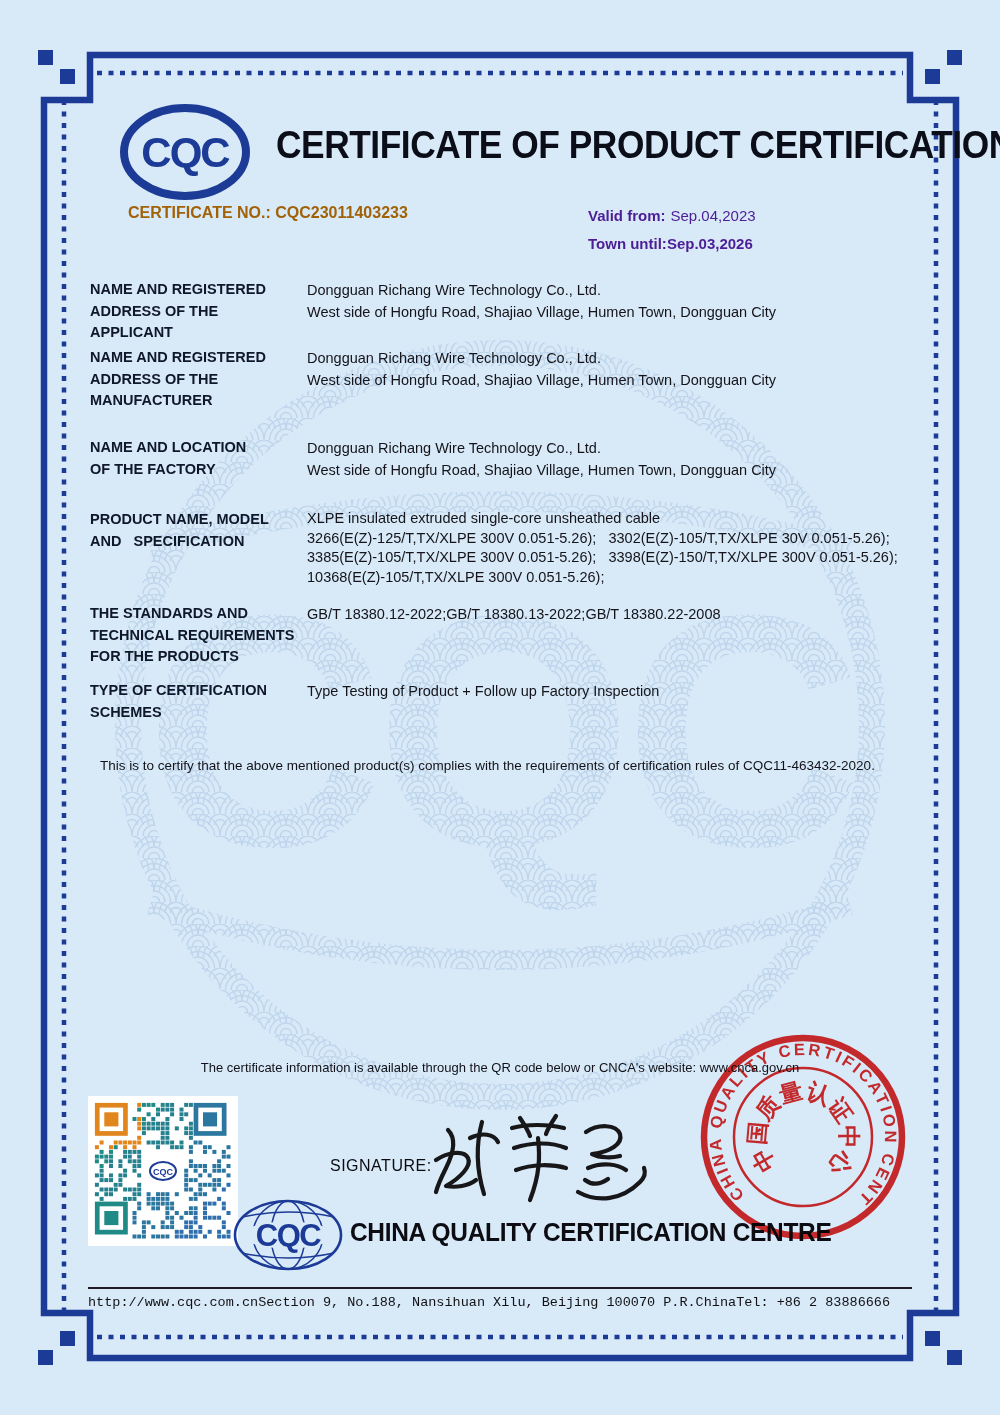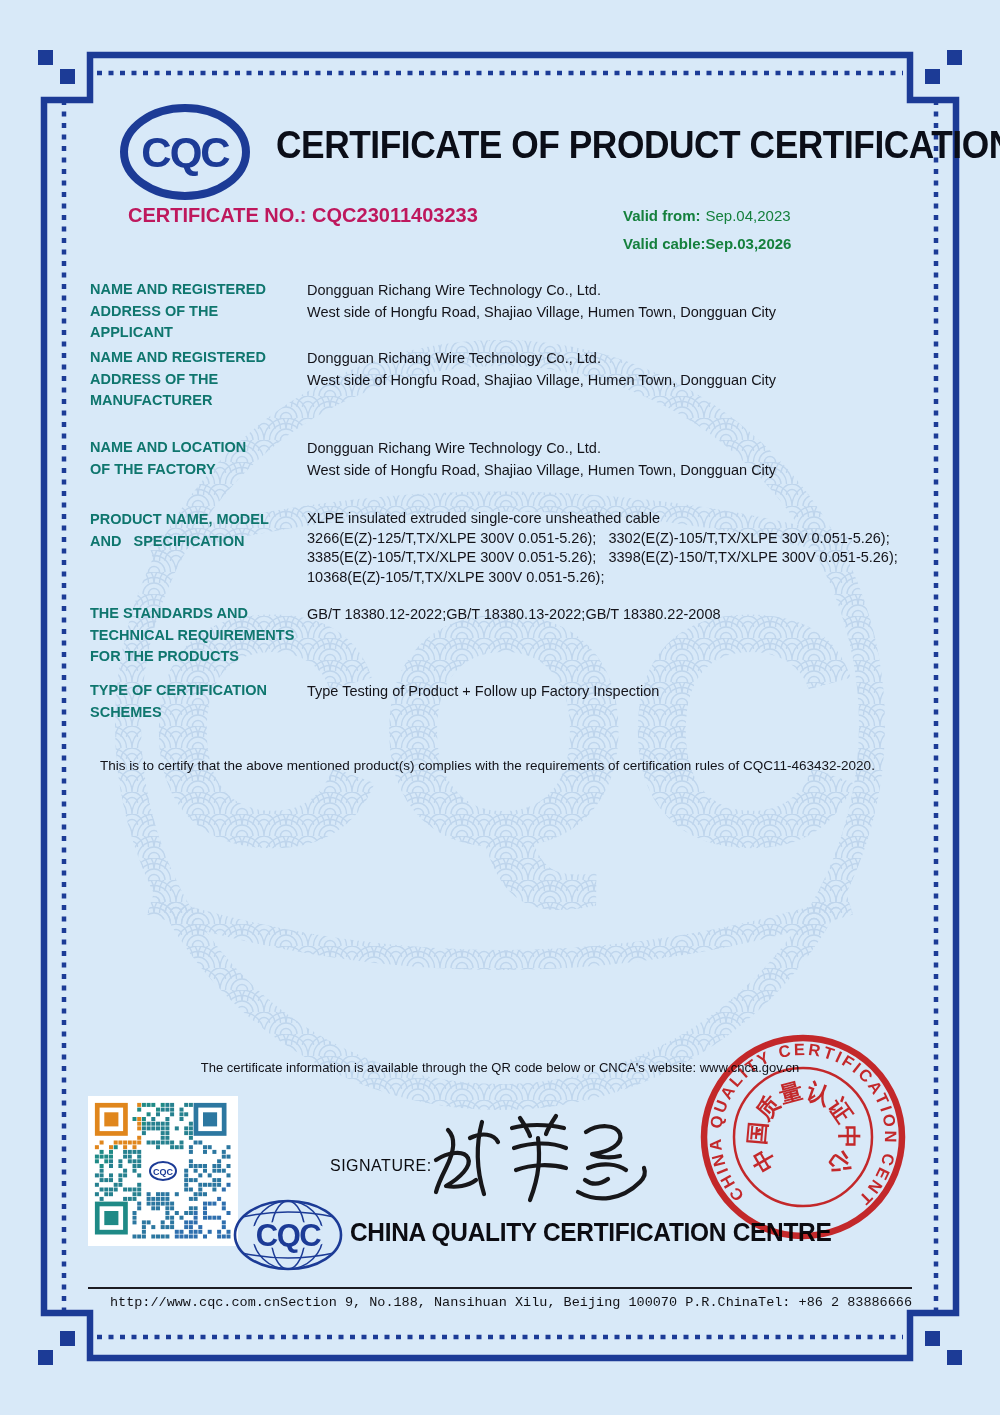--- a/index.html
+++ b/index.html
@@ -12,29 +12,29 @@
   .abs{position:absolute}
   .layer{position:absolute;left:0;top:0;width:1000px;height:1415px;pointer-events:none}
 
   
   .logo-top{left:118px;top:104px}
   .title{
     left:276px;top:124px;width:640px;
     font-size:38px;font-weight:bold;color:#0b0e18;letter-spacing:-.5px;
     transform:scaleX(.93);transform-origin:left top;white-space:nowrap;
   }
-  .certline{left:128px;top:204px;font-size:20px;font-weight:bold;color:#be185d}
-  .validbox{left:623px;top:202px;font-size:15px;color:#15803d;line-height:28px}
+  .certline{left:128px;top:204px;font-size:16px;font-weight:bold;color:#a16207}
+  .validbox{left:588px;top:202px;font-size:15px;color:#4c1d95;line-height:28px}
   .validbox .lbl{font-weight:bold}
   .validbox .v-from{font-weight:normal;margin-left:5px}
   .validbox .v-until{font-weight:bold}
 
   
   .flabel{position:absolute;left:90px;width:214px;font-size:14.5px;font-weight:bold;
-          line-height:21.5px;white-space:pre-wrap;color:#0f766e}
+          line-height:21.5px;white-space:pre-wrap;color:#0f172a}
   .fvalue{position:absolute;left:307px;width:600px;font-size:14.5px;
           line-height:22px;white-space:pre-wrap;color:#14141a}
   .fr1 .flabel,.fr1 .fvalue{top:279px}
   .fr2 .flabel,.fr2 .fvalue{top:347px}
   .fr3 .flabel,.fr3 .fvalue{top:437px}
   .fr4 .flabel,.fr4 .fvalue{top:509px}
   .fr5 .flabel,.fr5 .fvalue{top:603px}
   .fr6 .flabel,.fr6 .fvalue{top:680px}
   .fr4 .fvalue{line-height:19.5px}
 
@@ -48,21 +48,21 @@
   .sig{left:420px;top:1108px}
   .globe{left:232px;top:1198px}
   .centre-name{
     left:350px;top:1217px;font-size:26px;font-weight:bold;color:#0c0c12;
     transform:scaleX(.94);transform-origin:left top;white-space:nowrap;letter-spacing:-.3px;
   }
   .stamp{left:700px;top:1034px;mix-blend-mode:multiply;opacity:.93}
 
   .footer-rule{left:88px;top:1287px;width:824px;height:2px;background:#1c1c22}
   .footer{
-    left:88px;top:1295px;width:824px;display:flex;justify-content:flex-end;
+    left:88px;top:1295px;width:824px;display:flex;justify-content:flex-start;
     font-family:"Liberation Mono","DejaVu Sans Mono",monospace;font-size:13.5px;color:#121216
   }
 </style>
 </head>
 <body>
 
 <div class="page">
 
   <svg class="layer" viewBox="0 0 1000 1415">
     <defs>
@@ -114,21 +114,21 @@
   <div class="abs certline">
     <span>CERTIFICATE NO.:</span>
     <span>CQC23011403233</span>
   </div>
 
   <div class="abs validbox">
     <div>
       <span class="lbl">Valid from:</span><span class="v-from">Sep.04,2023</span>
     </div>
     <div>
-      <span class="lbl">Valid cable:</span><span class="v-until">Sep.03,2026</span>
+      <span class="lbl">Town until:</span><span class="v-until">Sep.03,2026</span>
     </div>
   </div>
 
   <div class="fr1">
     <div class="flabel">NAME AND REGISTERED
 ADDRESS OF THE APPLICANT</div>
     <div class="fvalue">Dongguan Richang Wire Technology Co., Ltd.
 West side of Hongfu Road, Shajiao Village, Humen Town, Dongguan City</div>
   </div>
   <div class="fr2">

